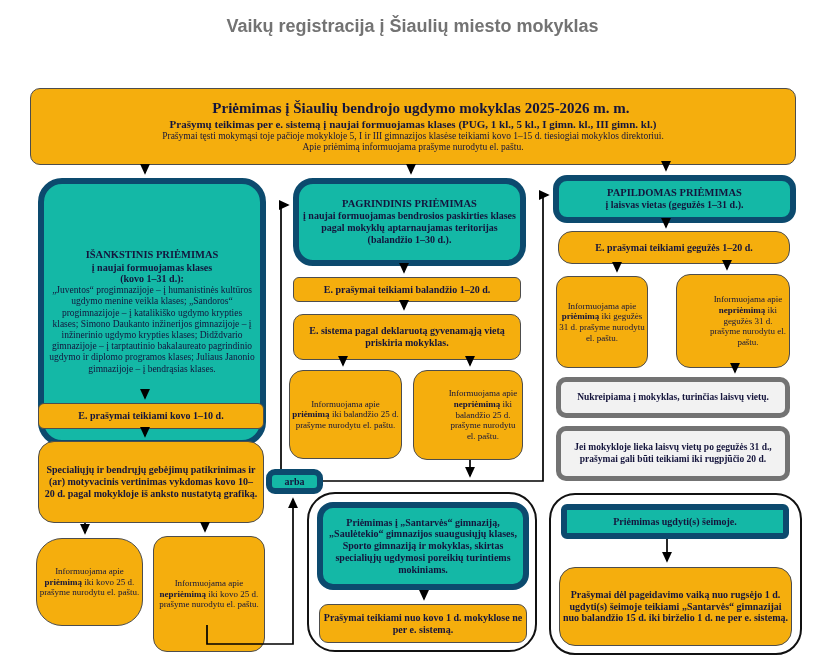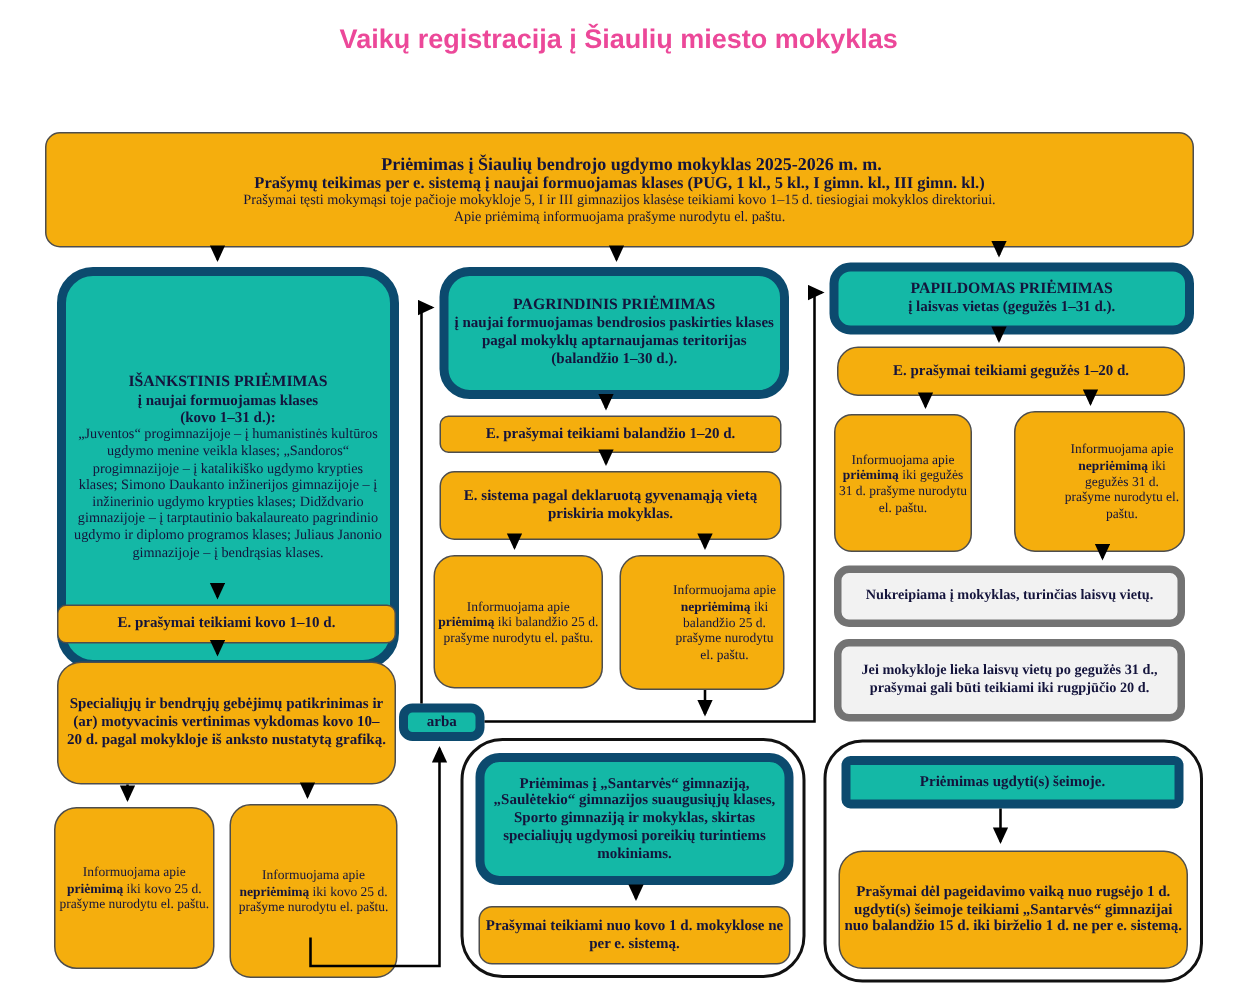--- a/index.html
+++ b/index.html
@@ -1,29 +1,29 @@
 <!DOCTYPE html>
 <html><head>
 <meta charset="utf-8">
 <style>
   html,body{margin:0;padding:0;background:#fff;}
   .canvas{position:relative;width:825px;height:668px;background:#fff;overflow:hidden;
           font-family:"Liberation Serif", serif;color:#14143c;}
   .page-title{position:absolute;left:0;top:16px;width:825px;text-align:center;
-          font-family:"Liberation Sans", sans-serif;font-weight:bold;font-size:18px;color:#ec4899;}
+          font-family:"Liberation Sans", sans-serif;font-weight:bold;font-size:18px;color:#737373;}
   .box{position:absolute;box-sizing:border-box;display:flex;flex-direction:column;
        justify-content:center;align-items:center;text-align:center;line-height:1.18;}
   .orange{background:#f5ae0d;border:1px solid #4d4d4d;}
   .whitebox{background:#14b8a6;border:6px solid #0c4a6e;}
   .graybox{background:#f2f2f2;border:5px solid #737373;}
   .frame{position:absolute;box-sizing:border-box;background:#fff;border:2.5px solid #111;}
   .b{font-weight:bold;}
   .svg-overlay{position:absolute;left:0;top:0;pointer-events:none;}
   .fs9{font-size:9px;} .fs95{font-size:9.5px;} .fs10{font-size:10px;} .fs105{font-size:10.5px;}
-  .fs11{font-size:11px;} .fs115{font-size:12px;margin-left:16px;}
+  .fs11{font-size:11px;} .fs115{font-size:15px;margin-left:16px;}
   .pad2{padding:2px;} .pad4{padding:3px 5px;}
 </style>
 </head>
 <body>
 
 <div class="canvas">
 
   <div class="page-title">Vaikų registracija į Šiaulių miesto mokyklas</div>
 
   <div class="box orange" style="left:30px;top:88px;width:766px;height:77px;border-radius:10px;">
@@ -41,21 +41,21 @@
   </div>
 
   <div class="box orange" style="left:38px;top:403px;width:226px;height:26px;border-radius:6px;">
     <div class="b fs10">E. prašymai teikiami kovo 1–10 d.</div>
   </div>
 
   <div class="box orange pad4" style="left:38px;top:441px;width:226px;height:82px;border-radius:16px;">
     <div class="b fs10">Specialiųjų ir bendrųjų gebėjimų patikrinimas ir (ar) motyvacinis vertinimas vykdomas kovo 10–20 d. pagal mokykloje iš anksto nustatytą grafiką.</div>
   </div>
 
-  <div class="box orange pad2" style="left:36px;top:538px;width:107px;height:108px;border-radius:15px;font-family:Liberation Serif, serif;">
+  <div class="box orange pad2" style="left:36px;top:538px;width:107px;height:88px;border-radius:26px;font-family:Liberation Serif, serif;">
     <div class="fs9"><span>Informuojama apie </span><span class="b">priėmimą</span><span> iki kovo 25 d. prašyme nurodytu el. paštu.</span></div>
   </div>
 
   <div class="box orange pad2" style="left:153px;top:536px;width:112px;height:116px;border-radius:14px;">
     <div class="fs9"><span>Informuojama apie </span><span class="b">nepriėmimą</span><span> iki kovo 25 d. prašyme nurodytu el. paštu.</span></div>
   </div>
 
   <div class="box whitebox pad2" style="left:293px;top:178px;width:233px;height:88px;border-radius:20px;">
     <div class="b fs105">PAGRINDINIS PRIĖMIMAS</div>
     <div class="b fs10">į naujai formuojamas bendrosios paskirties klases pagal mokyklų aptarnaujamas teritorijas (balandžio 1–30 d.).</div>

